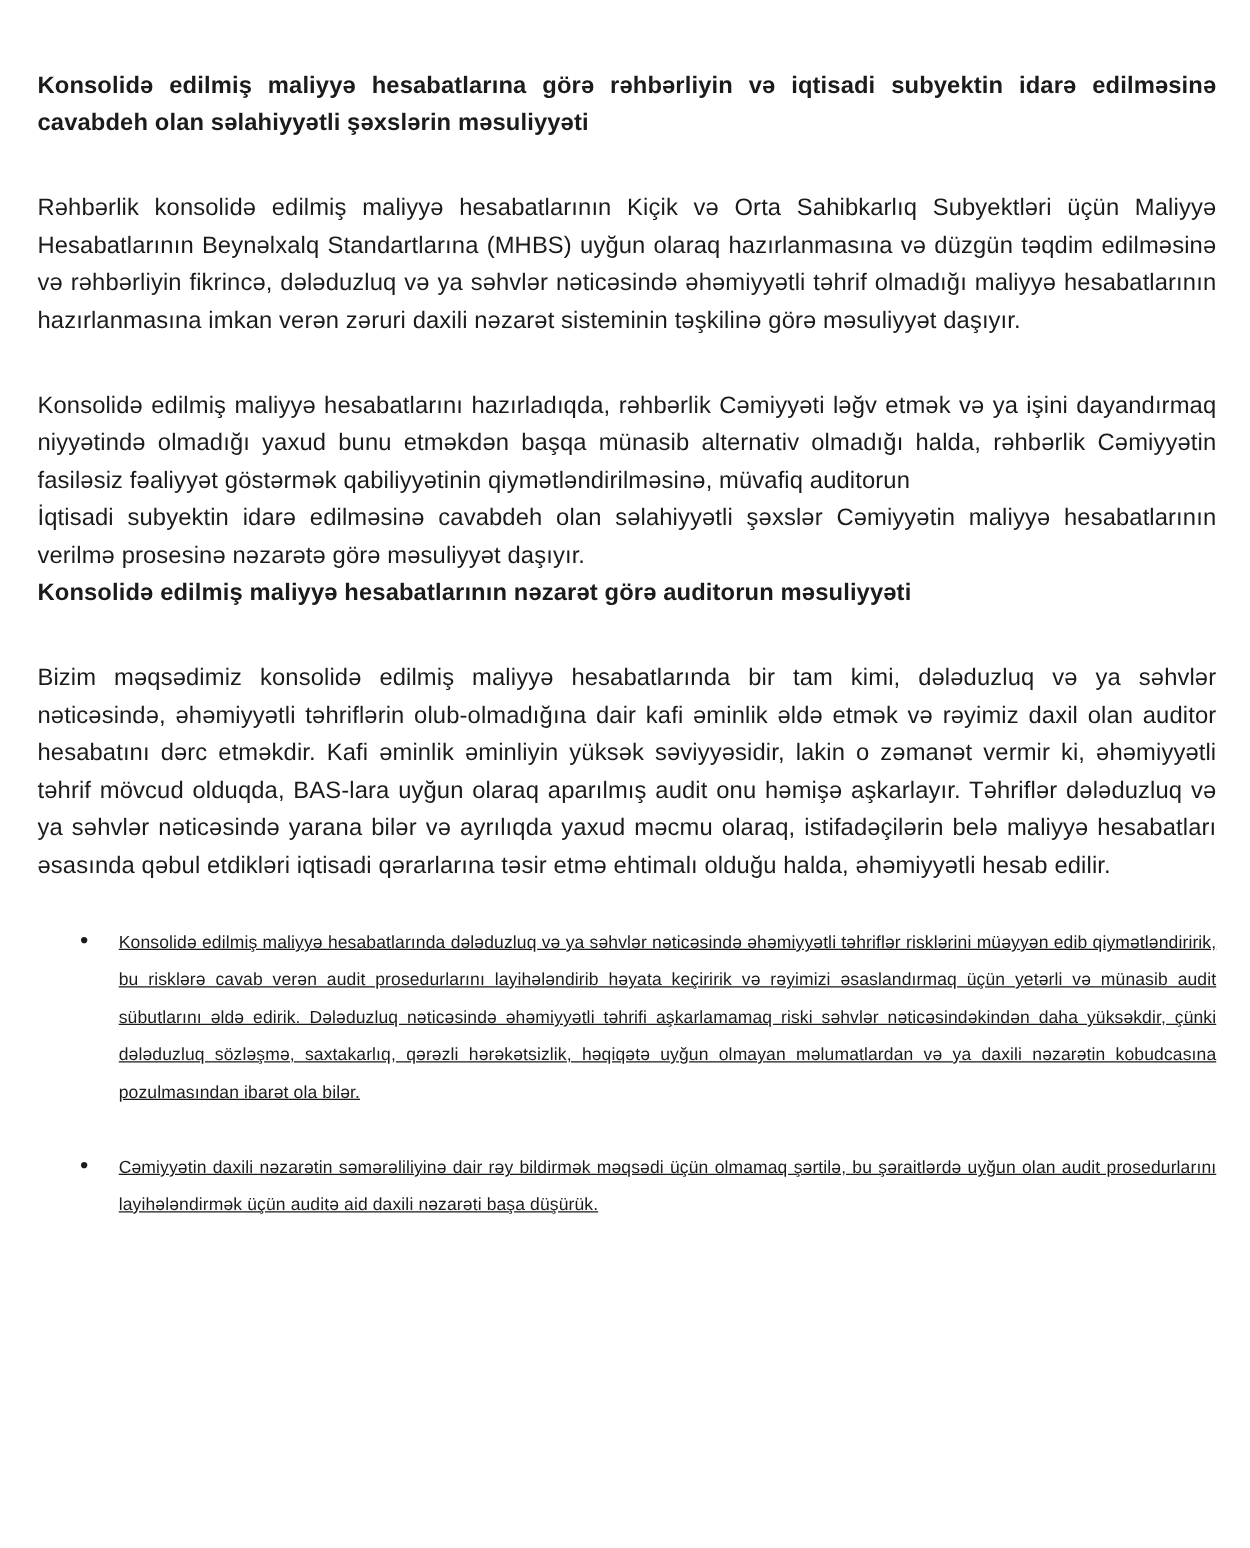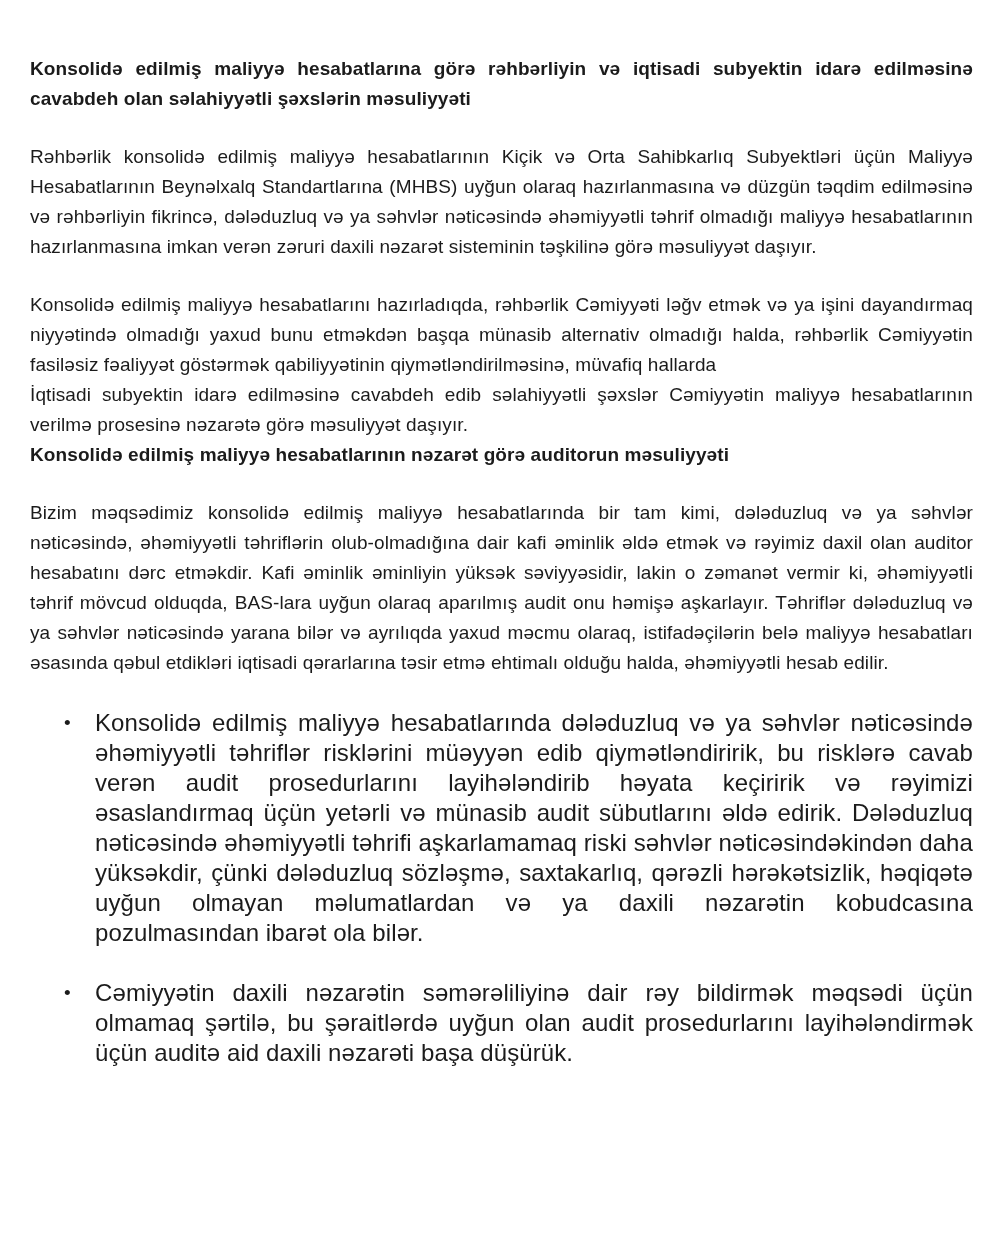--- a/index.html
+++ b/index.html
@@ -32,54 +32,55 @@
   .para {
     font-size: 19px;
     font-weight: 400;
     line-height: 30px;
     text-align: justify;
     margin: 0;
     letter-spacing: 0.1px;
   }
   
   .gap {
-    margin-top: 28px;
+    margin-top: 38px;
   }
   .bullet-item {
     display: flex;
     margin-top: 30px;
     margin-left: 34px;
   }
   .bullet-marker {
     flex: 0 0 31px;
     font-size: 19px;
     line-height: 30px;
     text-align: left;
   }
   .bullet-text {
     flex: 1 1 auto;
-    font-size: 24px;
+    font-size: 14px;
     line-height: 30px;
     text-align: justify;
     letter-spacing: 0.1px;
+    text-decoration: underline;
   }
 </style>
 </head>
 <body>
 
 <div class="page">
 
   <h1 class="heading">Konsolidə edilmiş maliyyə hesabatlarına görə rəhbərliyin və iqtisadi subyektin idarə edilməsinə cavabdeh olan səlahiyyətli şəxslərin məsuliyyəti</h1>
 
   <p class="para gap">Rəhbərlik konsolidə edilmiş maliyyə hesabatlarının Kiçik və Orta Sahibkarlıq Subyektləri üçün Maliyyə Hesabatlarının Beynəlxalq Standartlarına (MHBS) uyğun olaraq hazırlanmasına və düzgün təqdim edilməsinə və rəhbərliyin fikrincə, dələduzluq və ya səhvlər nəticəsində əhəmiyyətli təhrif olmadığı maliyyə hesabatlarının hazırlanmasına imkan verən zəruri daxili nəzarət sisteminin təşkilinə görə məsuliyyət daşıyır.</p>
 
-  <p class="para gap">Konsolidə edilmiş maliyyə hesabatlarını hazırladıqda, rəhbərlik Cəmiyyəti ləğv etmək və ya işini dayandırmaq niyyətində olmadığı yaxud bunu etməkdən başqa münasib alternativ olmadığı halda, rəhbərlik Cəmiyyətin fasiləsiz fəaliyyət göstərmək qabiliyyətinin qiymətləndirilməsinə, müvafiq hallarda</p>
+  <p class="para gap">Konsolidə edilmiş maliyyə hesabatlarını hazırladıqda, rəhbərlik Cəmiyyəti ləğv etmək və ya işini dayandırmaq niyyətində olmadığı yaxud bunu etməkdən başqa münasib alternativ olmadığı halda, rəhbərlik Cəmiyyətin fasiləsiz fəaliyyət göstərmək qabiliyyətinin qiymətləndirilməsinə, müvafiq auditorun</p>
 
 
-  <p class="para">İqtisadi subyektin idarə edilməsinə cavabdeh edib səlahiyyətli şəxslər Cəmiyyətin maliyyə hesabatlarının verilmə prosesinə nəzarətə görə məsuliyyət daşıyır.</p>
+  <p class="para">İqtisadi subyektin idarə edilməsinə cavabdeh olan səlahiyyətli şəxslər Cəmiyyətin maliyyə hesabatlarının verilmə prosesinə nəzarətə görə məsuliyyət daşıyır.</p>
 
   <h2 class="heading">Konsolidə edilmiş maliyyə hesabatlarının nəzarət görə auditorun məsuliyyəti</h2>
 
   <p class="para gap">Bizim məqsədimiz konsolidə edilmiş maliyyə hesabatlarında bir tam kimi, dələduzluq və ya səhvlər nəticəsində, əhəmiyyətli təhriflərin olub-olmadığına dair kafi əminlik əldə etmək və rəyimiz daxil olan auditor hesabatını dərc etməkdir. Kafi əminlik əminliyin yüksək səviyyəsidir, lakin o zəmanət vermir ki, əhəmiyyətli təhrif mövcud olduqda, BAS-lara uyğun olaraq aparılmış audit onu həmişə aşkarlayır. Təhriflər dələduzluq və ya səhvlər nəticəsində yarana bilər və ayrılıqda yaxud məcmu olaraq, istifadəçilərin belə maliyyə hesabatları əsasında qəbul etdikləri iqtisadi qərarlarına təsir etmə ehtimalı olduğu halda, əhəmiyyətli hesab edilir.</p>
 
 
   <div class="bullet-item">
     <span class="bullet-marker">•</span>
     <span class="bullet-text">Konsolidə edilmiş maliyyə hesabatlarında dələduzluq və ya səhvlər nəticəsində əhəmiyyətli təhriflər risklərini müəyyən edib qiymətləndiririk, bu risklərə cavab verən audit prosedurlarını layihələndirib həyata keçiririk və rəyimizi əsaslandırmaq üçün yetərli və münasib audit sübutlarını əldə edirik. Dələduzluq nəticəsində əhəmiyyətli təhrifi aşkarlamamaq riski səhvlər nəticəsindəkindən daha yüksəkdir, çünki dələduzluq sözləşmə, saxtakarlıq, qərəzli hərəkətsizlik, həqiqətə uyğun olmayan məlumatlardan və ya daxili nəzarətin kobudcasına pozulmasından ibarət ola bilər.</span>
   </div>

